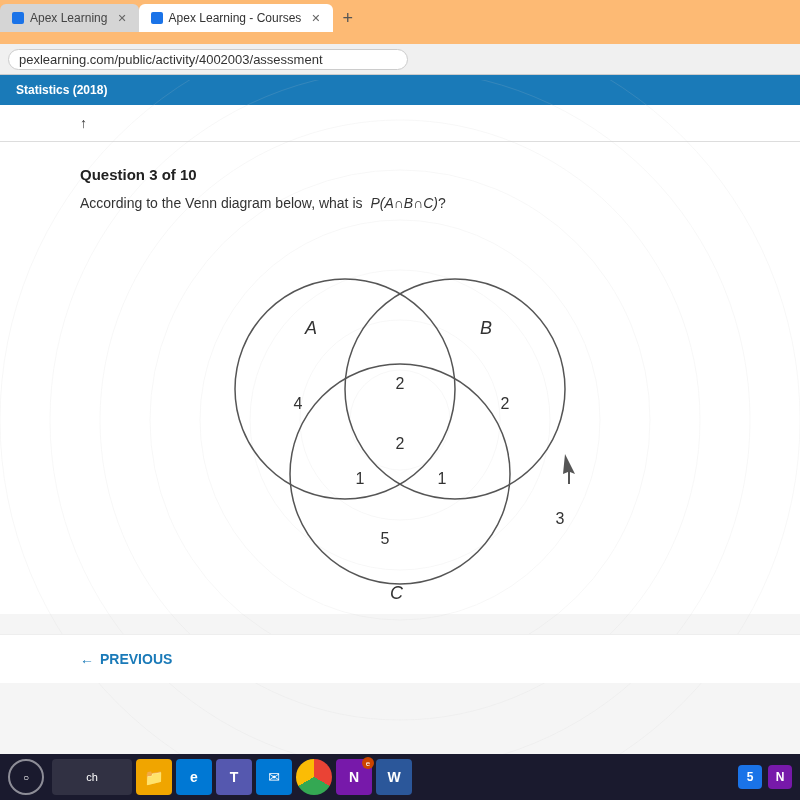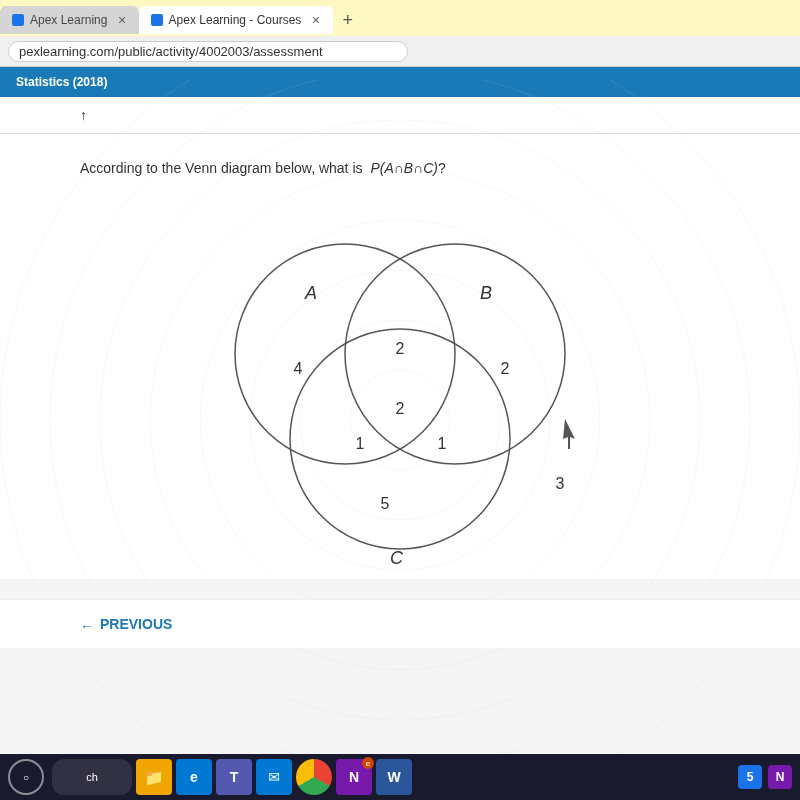--- a/index.html
+++ b/index.html
@@ -5,23 +5,23 @@
     * { margin: 0; padding: 0; box-sizing: border-box; }
     body { width: 800px; height: 800px; overflow: hidden; font-family: Arial, sans-serif; background: #f0f0f0; }
 
     
     .browser-chrome {
       background: #e8e8e8;
       border-bottom: 1px solid #ccc;
     }
     .tab-bar {
       display: flex;
-      align-items: center;
-      background: #fef9c3;
-      height: 36px;
+      align-items: flex-start;
+      background: #fdba74;
+      height: 44px;
       padding-top: 4px;
     }
     .tab {
       display: flex;
       align-items: center;
       padding: 4px 12px;
       background: #f0f0f0;
       border-radius: 6px 6px 0 0;
       font-size: 12px;
       color: #333;
@@ -224,20 +224,21 @@
         <circle cx="400" cy="340" r="200" fill="none" stroke="#ccc" stroke-width="1"></circle>
         <circle cx="400" cy="340" r="250" fill="none" stroke="#ccc" stroke-width="1"></circle>
         <circle cx="400" cy="340" r="300" fill="none" stroke="#ccc" stroke-width="1"></circle>
         <circle cx="400" cy="340" r="350" fill="none" stroke="#ccc" stroke-width="1"></circle>
         <circle cx="400" cy="340" r="400" fill="none" stroke="#ccc" stroke-width="1"></circle>
       </svg>
     </div>
 
     <div style="position:relative; z-index:1;">
 
+      <div class="question-number">Question 3 of 10</div>
 
       <div class="question-text">
         <span>According to the Venn diagram below, what is</span>
         <span style="font-style:italic; margin-left:4px;">P(A∩B∩C)</span><span>?</span>
       </div>
 
       <div class="venn-container">
         <svg width="500" height="380" viewBox="0 0 500 380">
 
           <circle cx="195" cy="155" r="110" fill="none" stroke="#555" stroke-width="1.5"></circle>
@@ -280,21 +281,21 @@
       <span style="color:#1a7ab8;font-weight:bold;font-size:14px;">PREVIOUS</span>
     </a>
   </div>
 
   <div class="taskbar">
 
     <div class="taskbar-start" style="border:2px solid rgba(255,255,255,0.5);">
       <span style="color:white;font-size:10px;">○</span>
     </div>
 
-    <div class="taskbar-btn" style="background:rgba(255,255,255,0.1); width:80px; border-radius:12px;">
+    <div class="taskbar-btn" style="background:rgba(255,255,255,0.1); width:80px; border-radius:4px;">
       <span style="color:white;font-size:11px;">ch</span>
     </div>
 
     <div class="taskbar-app" style="background:#f0a500;">
       <span style="font-size:16px;">📁</span>
     </div>
 
     <div class="taskbar-app" style="background:#0078d4; border-radius:4px;">
       <span style="color:white;font-size:14px;font-weight:bold;">e</span>
     </div>

